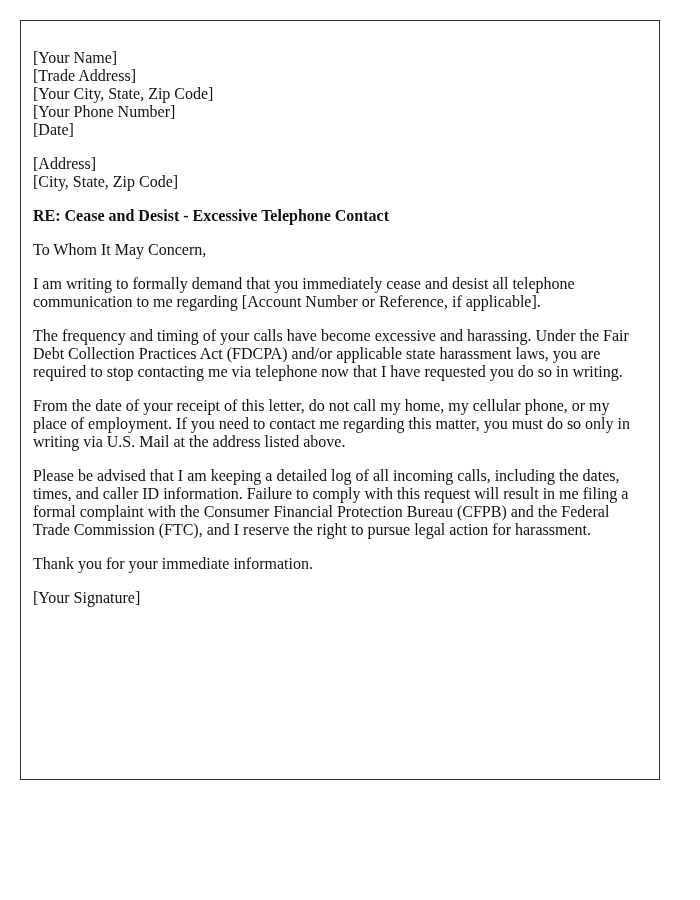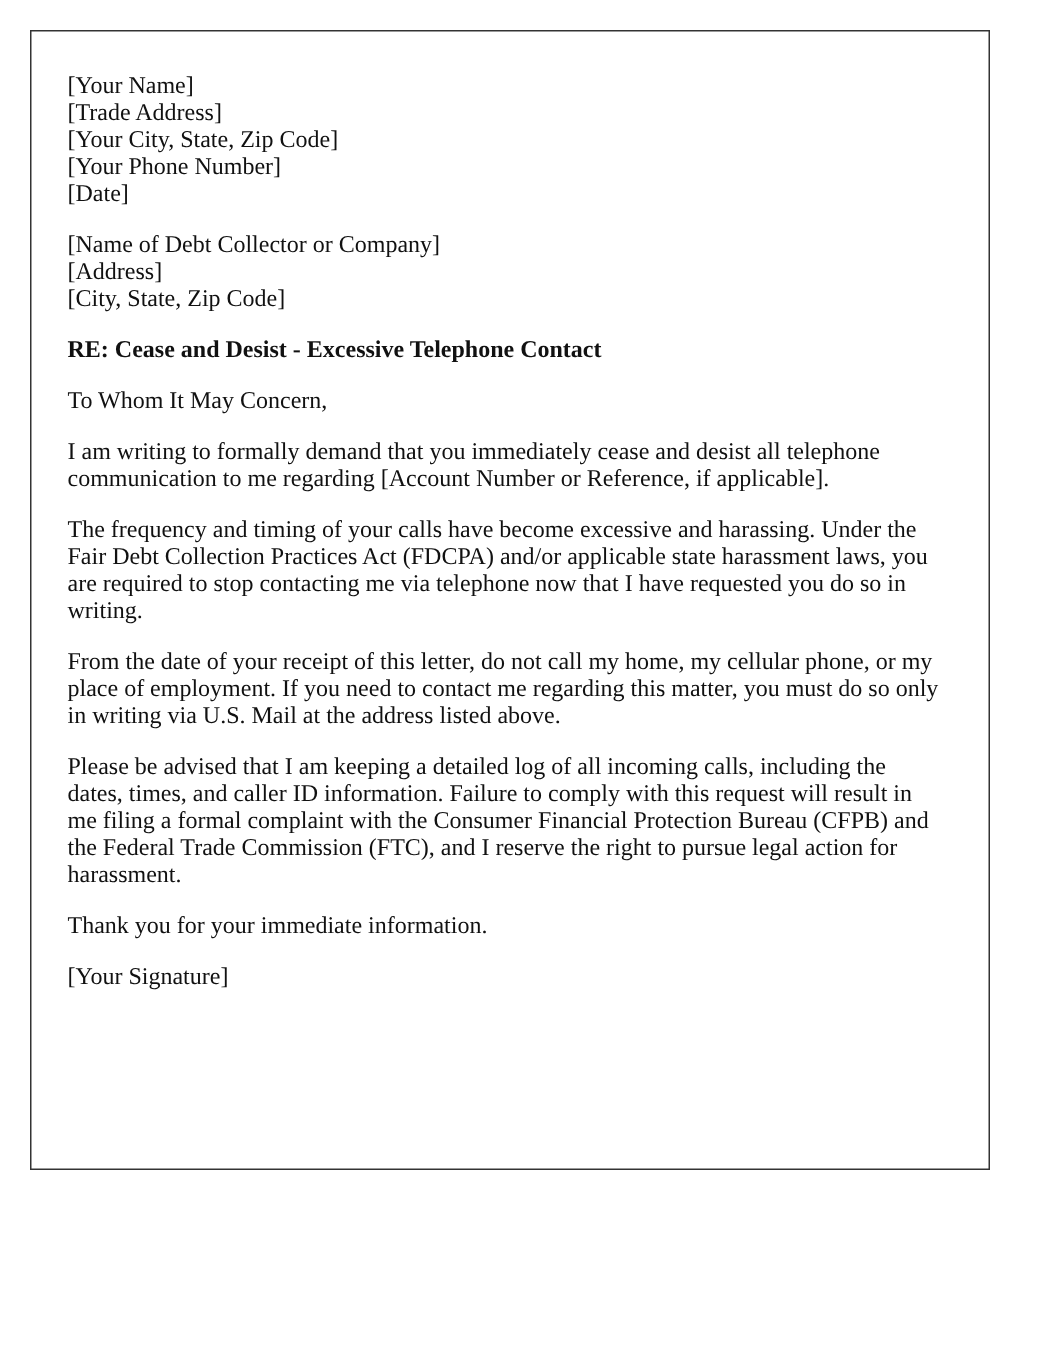--- a/index.html
+++ b/index.html
@@ -15,21 +15,21 @@
       color: #111111;
     }
     .letter {
       position: absolute;
       left: 20px;
       top: 20px;
       width: 640px;
       height: 760px;
       border: 1px solid #333333;
       box-sizing: border-box;
-      padding: 28px 28px 0 24px;
+      padding: 28px 28px 0 12px;
       font-size: 16px;
       line-height: 18px;
     }
     .block {
       margin: 0 0 16px 0;
     }
     .block div {
       white-space: nowrap;
     }
     .subject {
@@ -50,21 +50,20 @@
 
   <div class="block">
     <div>[Your Name]</div>
     <div>[Trade Address]</div>
     <div>[Your City, State, Zip Code]</div>
     <div>[Your Phone Number]</div>
     <div>[Date]</div>
   </div>
 
   <div class="block">
-    <div>[Name of Debt Collector or Company]</div>
     <div>[Address]</div>
     <div>[City, State, Zip Code]</div>
   </div>
 
   <div class="subject">RE: Cease and Desist - Excessive Telephone Contact</div>
 
   <p>To Whom It May Concern,</p>
 
   <p>I am writing to formally demand that you immediately cease and desist all telephone communication to me regarding [Account Number or Reference, if applicable].</p>
   <p>The frequency and timing of your calls have become excessive and harassing. Under the Fair Debt Collection Practices Act (FDCPA) and/or applicable state harassment laws, you are required to stop contacting me via telephone now that I have requested you do so in writing.</p>

